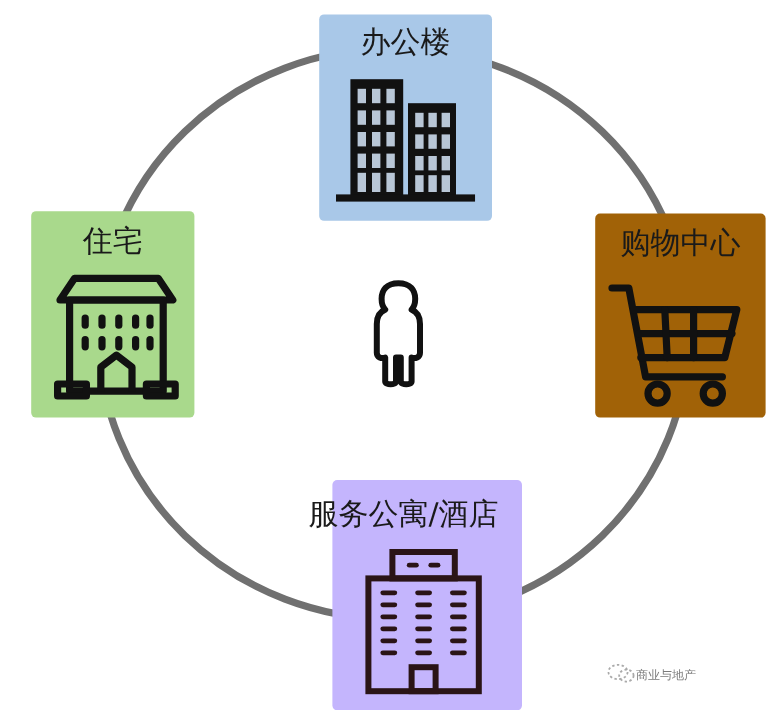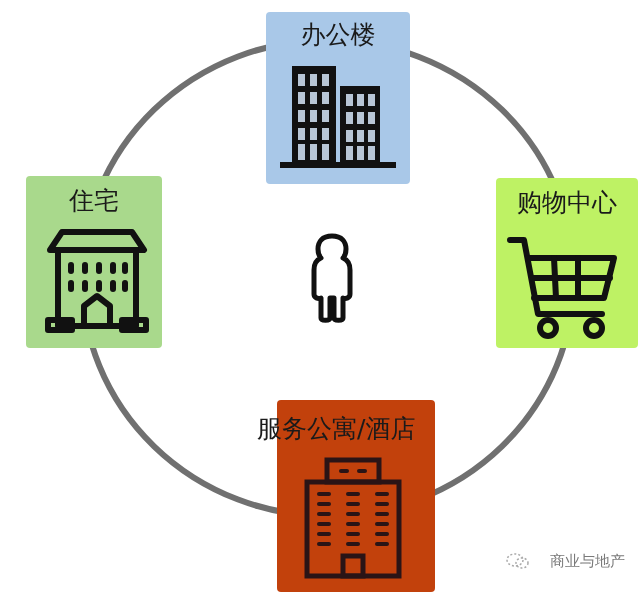--- a/index.html
+++ b/index.html
@@ -3,25 +3,25 @@
 <meta charset="utf-8">
 <style>
   html,body{margin:0;padding:0;background:#fff;}
   body{width:640px;height:592px;position:relative;overflow:hidden;font-family:"DejaVu Sans",sans-serif;}
   .ring{position:absolute;left:0;top:0;}
   .box{position:absolute;border-radius:4px;box-sizing:border-box;}
   .box .label{position:absolute;left:0;right:0;text-align:center;font-size:25px;color:#1a1a1a;white-space:nowrap;}
   .box svg{position:absolute;}
   .office{left:266px;top:12px;width:144px;height:172px;background:#a9c8e8;}
   .home{left:26px;top:176px;width:136px;height:172px;background:#a9d98c;}
-  .mall{left:496px;top:178px;width:142px;height:170px;background:#bef264;}
-  .hotel{left:277px;top:400px;width:158px;height:192px;background:#c2410c;}
+  .mall{left:496px;top:178px;width:142px;height:170px;background:#a16207;}
+  .hotel{left:277px;top:400px;width:158px;height:192px;background:#c4b5fd;}
   .hotel .label{left:-20px;right:auto;top:12px;}
   .person{position:absolute;left:310px;top:232px;}
-  .watermark{position:absolute;left:506px;top:552px;display:flex;align-items:flex-start;gap:20px;color:#7a7a7a;font-size:15px;}
+  .watermark{position:absolute;left:506px;top:552px;display:flex;align-items:flex-end;gap:0;color:#7a7a7a;font-size:10px;}
 </style>
 </head>
 <body>
 
 <svg class="ring" width="640" height="592">
   <ellipse cx="328" cy="278" rx="246" ry="238" fill="none" stroke="#707070" stroke-width="6"></ellipse>
 </svg>
 
 <div class="box office">
   <div class="label" style="top:6px;">办公楼</div>

